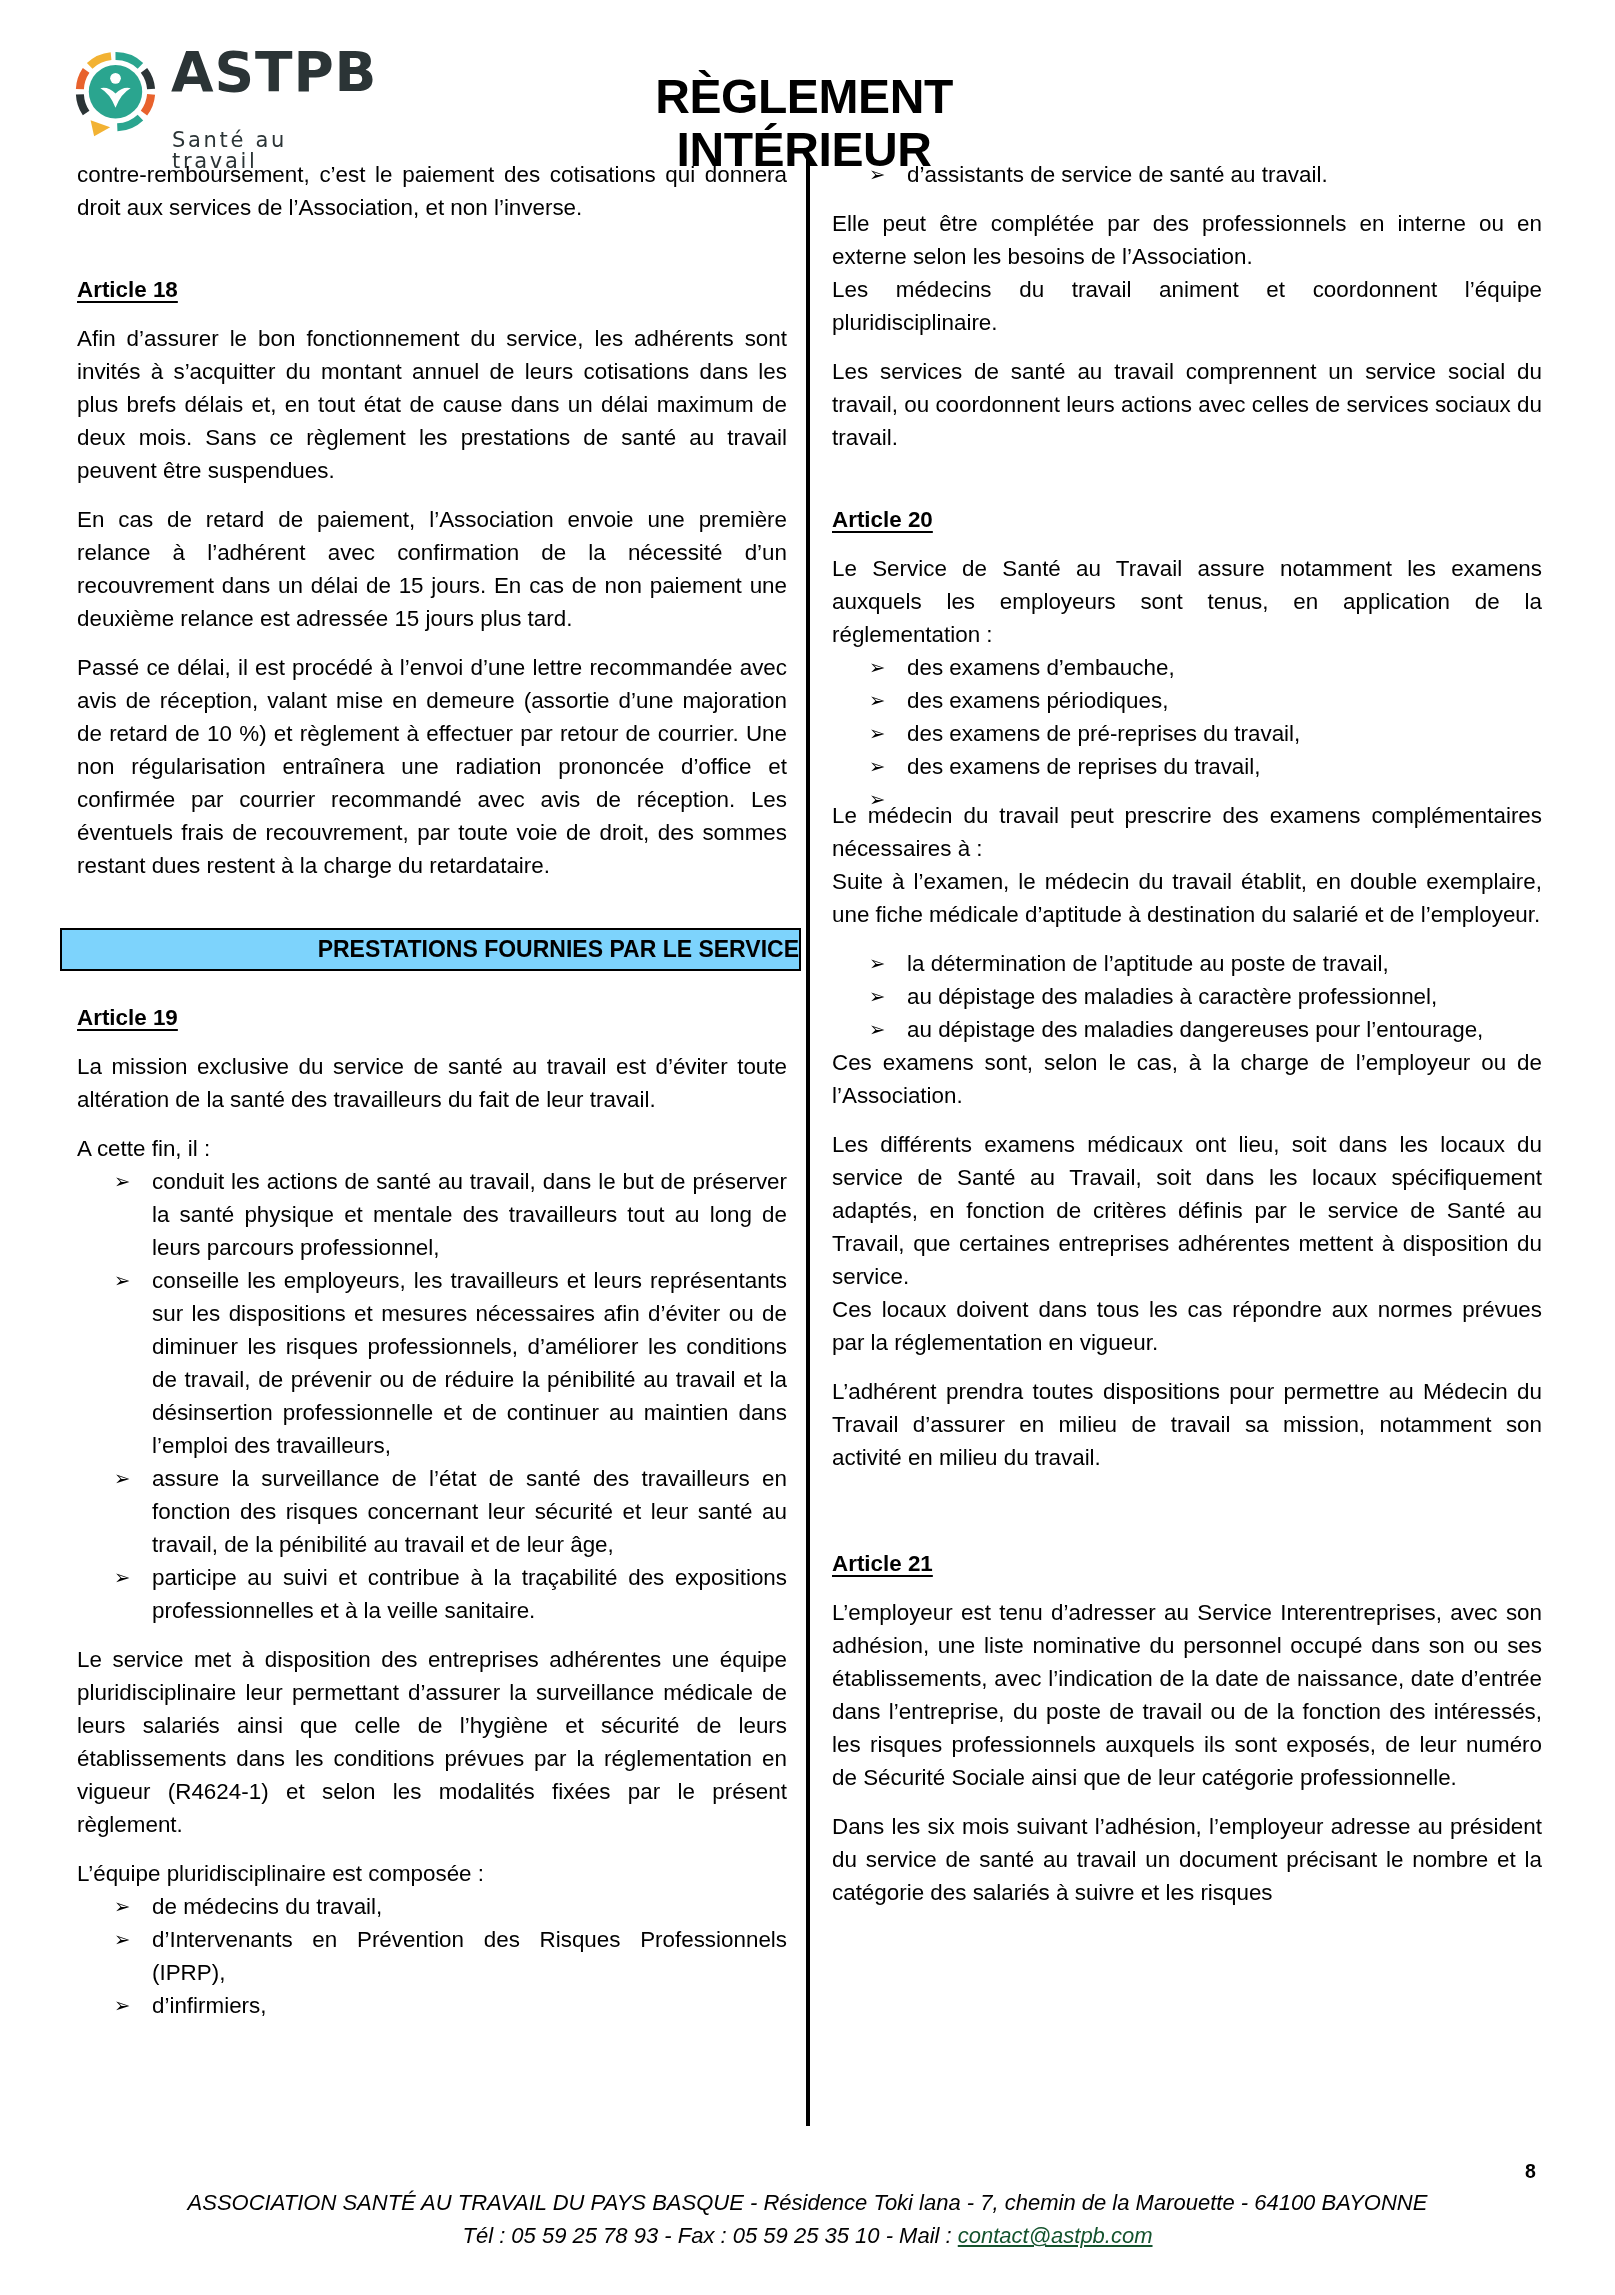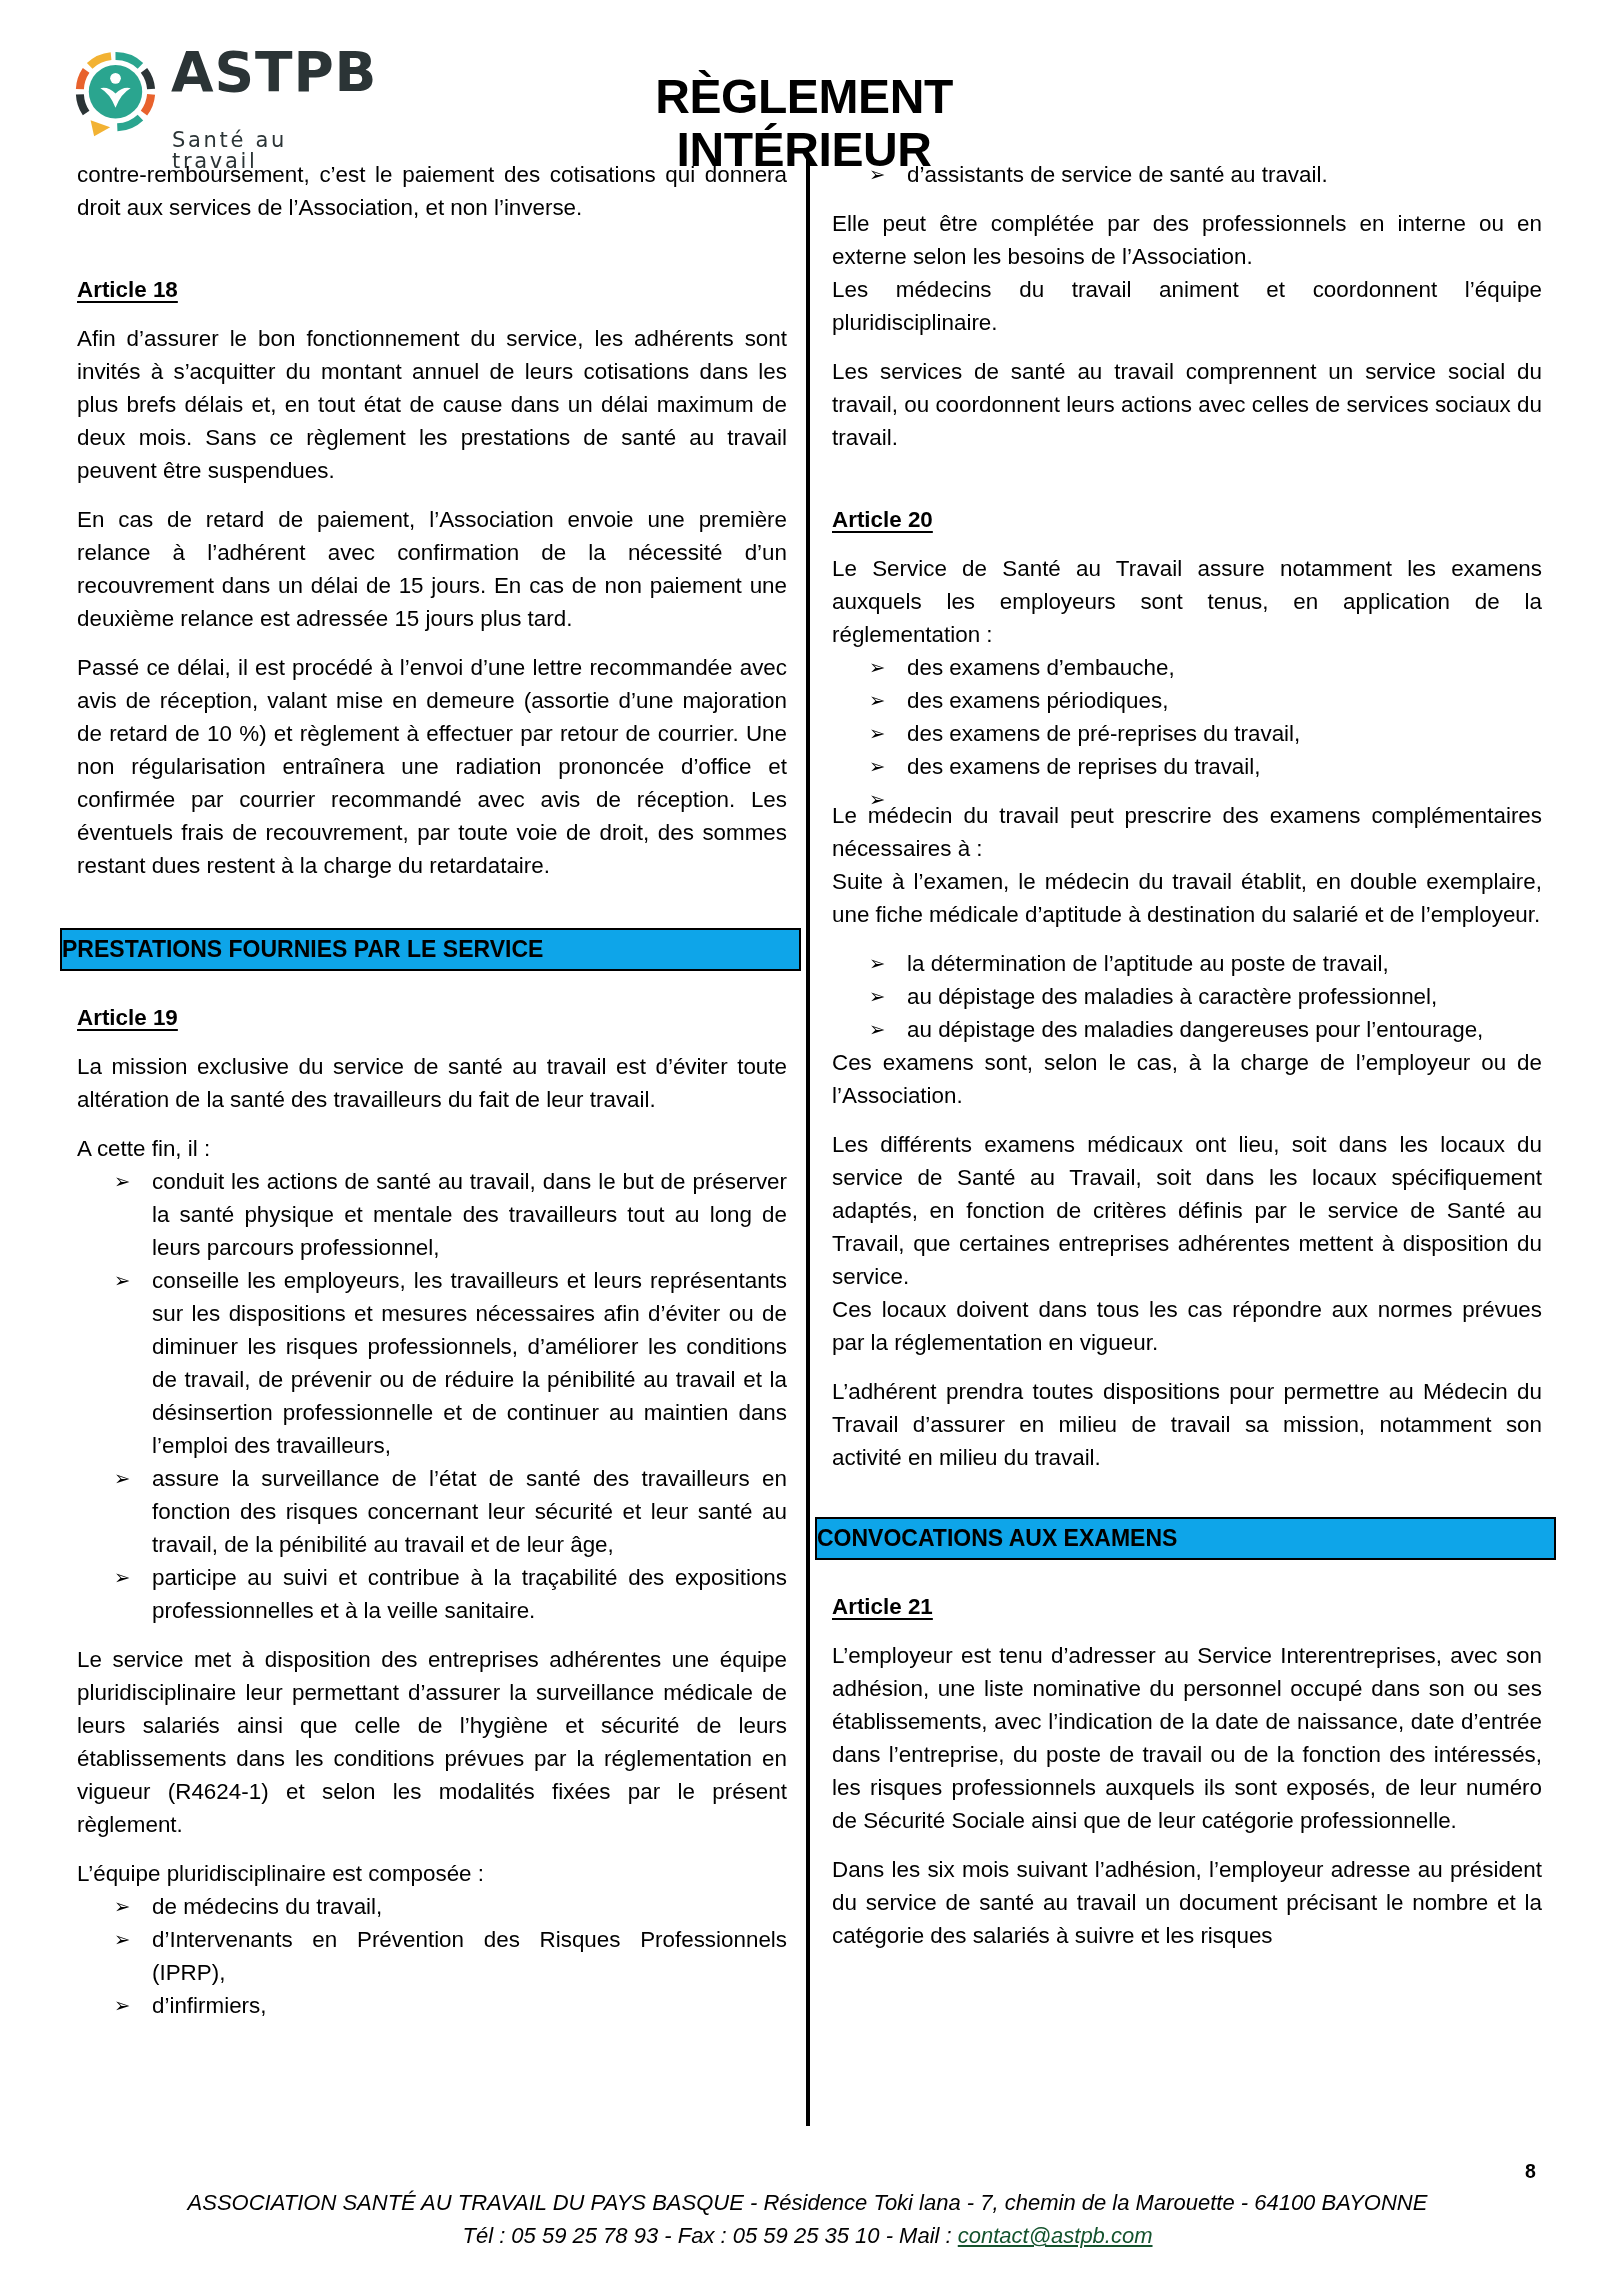--- a/index.html
+++ b/index.html
@@ -17,21 +17,21 @@
   .col-right { left:832px; }
   .p { text-align:justify; margin:0 0 16px 0; }
   .p.tight { margin-bottom:0; }
   .article { font-weight:bold; text-decoration:underline; text-underline-offset:3.6px;
              margin:0 0 16px 0; }
   .spacer { height:33px; }
   ul.arrows { list-style:none; margin:0 0 16px 0; padding:0 0 0 75px; }
   ul.arrows.tight { margin-bottom:0; }
   ul.arrows li { position:relative; text-align:justify; }
   ul.arrows li .arrow { position:absolute; left:-38px; top:0; font-size:19.5px; }
-  .section-box { background:#0ea5e9; border:2.7px solid #000; text-align:left; font-weight:bold;
+  .section-box { background:#7dd3fc; border:2.7px solid #000; text-align:right; font-weight:bold;
                  font-size:23px; height:39px; line-height:39px; box-sizing:content-box; }
   .divider { position:absolute; left:806px; top:155px; width:3.6px; height:1971px; background:#000; }
   .page-number { position:absolute; left:1525px; top:2160px; font-weight:bold; font-size:19.5px; }
   .footer { position:absolute; left:0; width:1615px; text-align:center; font-style:italic; font-size:22px; }
   .footer-line1 { top:2190px; }
   .footer-line2 { top:2223px; }
   .footer a { color:#14532d; text-decoration:underline; }
 </style>
 </head>
 <body>
@@ -108,21 +108,20 @@
   <ul class="arrows tight">
     <li><span class="arrow">➢</span><span>la détermination de l’aptitude au poste de travail,</span></li>
     <li><span class="arrow">➢</span><span>au dépistage des maladies à caractère professionnel,</span></li>
     <li><span class="arrow">➢</span><span>au dépistage des maladies dangereuses pour l’entourage,</span></li>
   </ul>
   <p class="p">Ces examens sont, selon le cas, à la charge de l’employeur ou de l’Association.</p>
   <p class="p tight">Les différents examens médicaux ont lieu, soit dans les locaux du service de Santé au Travail, soit dans les locaux spécifiquement adaptés, en fonction de critères définis par le service de Santé au Travail, que certaines entreprises adhérentes mettent à disposition du service.</p>
   <p class="p">Ces locaux doivent dans tous les cas répondre aux normes prévues par la réglementation en vigueur.</p>
   <p class="p">L’adhérent prendra toutes dispositions pour permettre au Médecin du Travail d’assurer en milieu de travail sa mission, notamment son activité en milieu du travail.</p>
   <div style="height:27px"></div>
-  <div class="section-box" style="margin-left:-17px;width:737px;">CONVOCATIONS AUX EXAMENS</div>
   <div style="height:30px"></div>
   <div class="article">Article 21</div>
   <p class="p">L’employeur est tenu d’adresser au Service Interentreprises, avec son adhésion, une liste nominative du personnel occupé dans son ou ses établissements, avec l’indication de la date de naissance, date d’entrée dans l’entreprise, du poste de travail ou de la fonction des intéressés, les risques professionnels auxquels ils sont exposés, de leur numéro de Sécurité Sociale ainsi que de leur catégorie professionnelle.</p>
   <p class="p">Dans les six mois suivant l’adhésion, l’employeur adresse au président du service de santé au travail un document précisant le nombre et la catégorie des salariés à suivre et les risques</p>
 </div>
 
 <div class="page-number">8</div>
 <div class="footer footer-line1">ASSOCIATION SANTÉ AU TRAVAIL DU PAYS BASQUE - Résidence Toki lana -  7, chemin de la Marouette - 64100 BAYONNE</div>
 <div class="footer footer-line2">
   <span>Tél : 05 59 25 78 93 - Fax : 05 59 25 35 10 - Mail : </span><a>contact@astpb.com</a>

